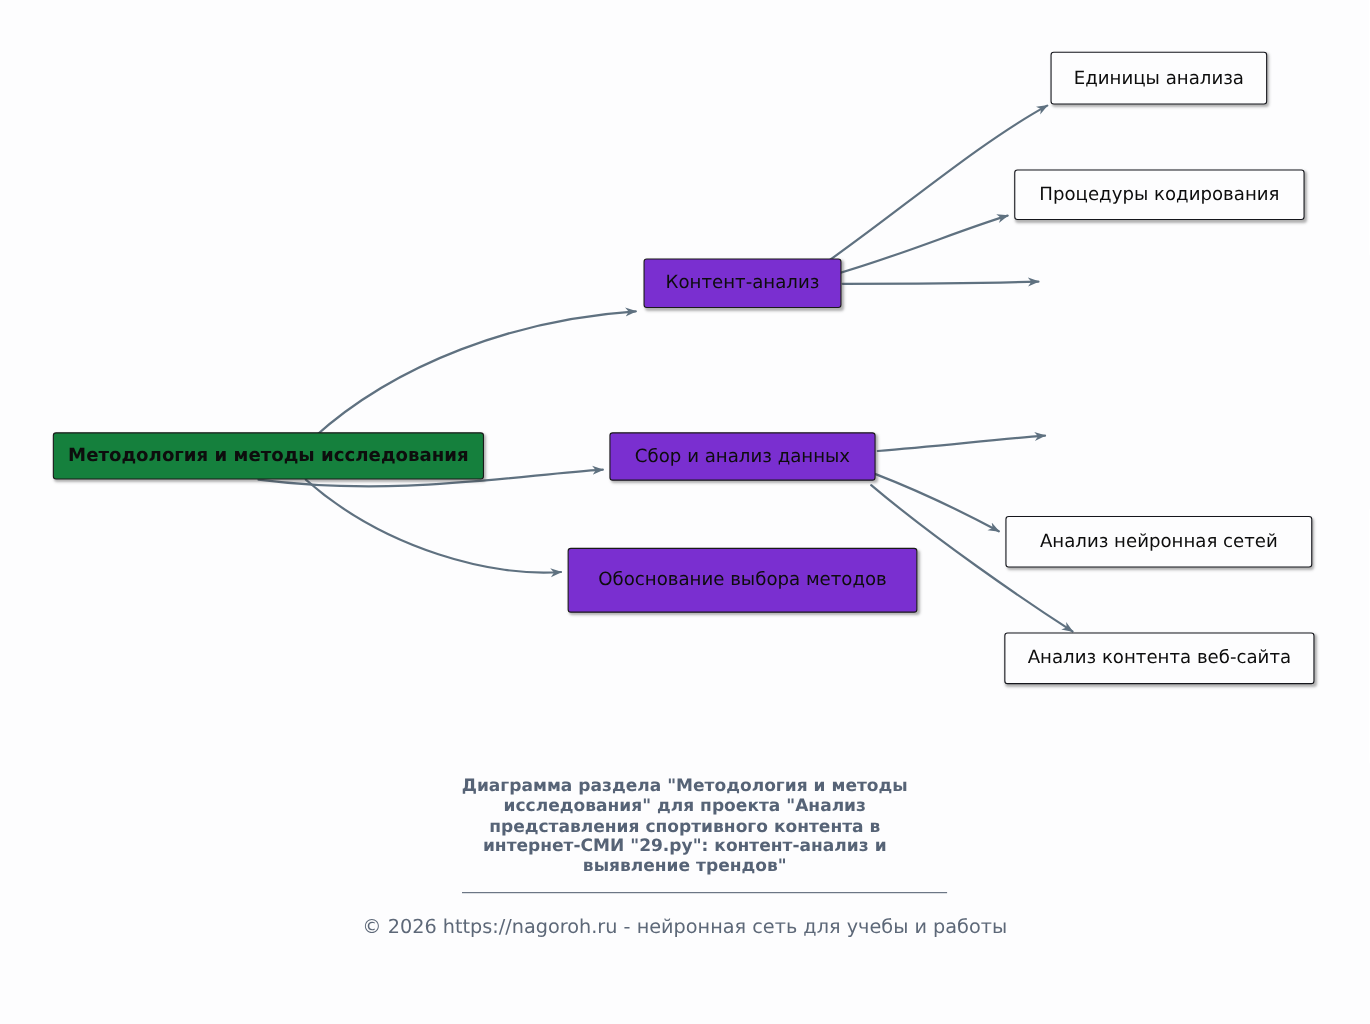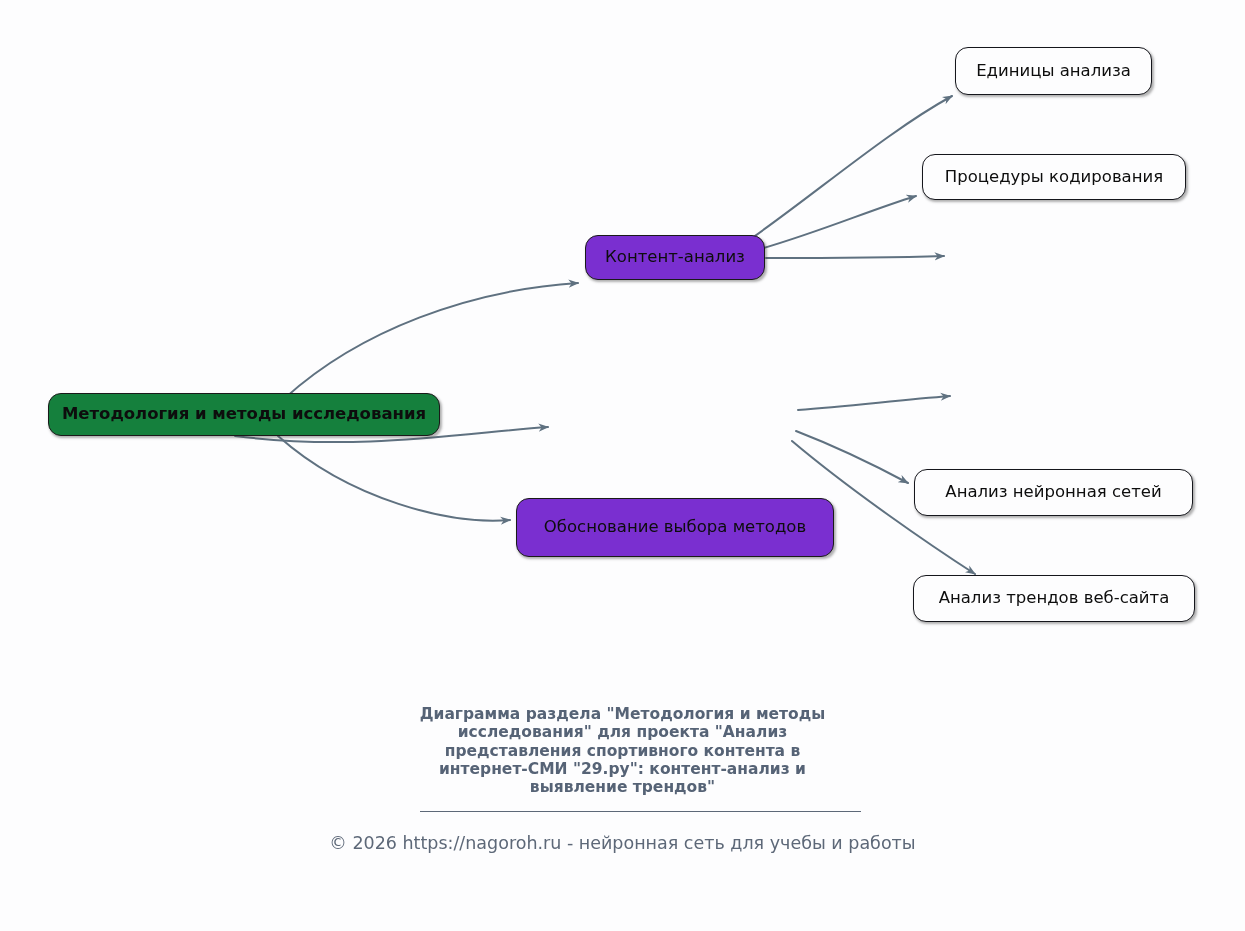--- a/index.html
+++ b/index.html
@@ -24,21 +24,21 @@
     width: 1245px;
     height: 931px;
     pointer-events: none;
   }
   .node {
     position: absolute;
     box-sizing: border-box;
     display: flex;
     align-items: center;
     justify-content: center;
-    border-radius: 13px;
+    border-radius: 3px;
     white-space: nowrap;
     line-height: 1;
   }
   .node-label {
     display: block;
     line-height: 1;
   }
   .node.root {
     background: #15803d;
     border: 1.3px solid #1a1a1a;
@@ -129,28 +129,31 @@
 
   <div class="node leaf" style="left:955px; top:47px; width:197px; height:48px;">
     <span class="node-label">Единицы анализа</span>
   </div>
 
   <div class="node leaf" style="left:922px; top:154px; width:264px; height:46px;">
     <span class="node-label">Процедуры кодирования</span>
   </div>
 
 
+  <div class="node branch" style="left:554px; top:393px; width:242px; height:44px;">
+    <span class="node-label">Сбор и анализ данных</span>
+  </div>
 
 
   <div class="node leaf" style="left:914px; top:469px; width:279px; height:47px;">
     <span class="node-label">Анализ нейронная сетей</span>
   </div>
 
   <div class="node leaf" style="left:913px; top:575px; width:282px; height:47px;">
-    <span class="node-label">Анализ трендов веб-сайта</span>
+    <span class="node-label">Анализ контента веб-сайта</span>
   </div>
 
   <div class="node branch" style="left:516px; top:498px; width:318px; height:59px;">
     <span class="node-label">Обоснование выбора методов</span>
   </div>
 
   <div id="caption">
     <span class="cap-line">Диаграмма раздела "Методология и методы</span>
     <span class="cap-line">исследования" для проекта "Анализ</span>
     <span class="cap-line">представления спортивного контента в</span>

